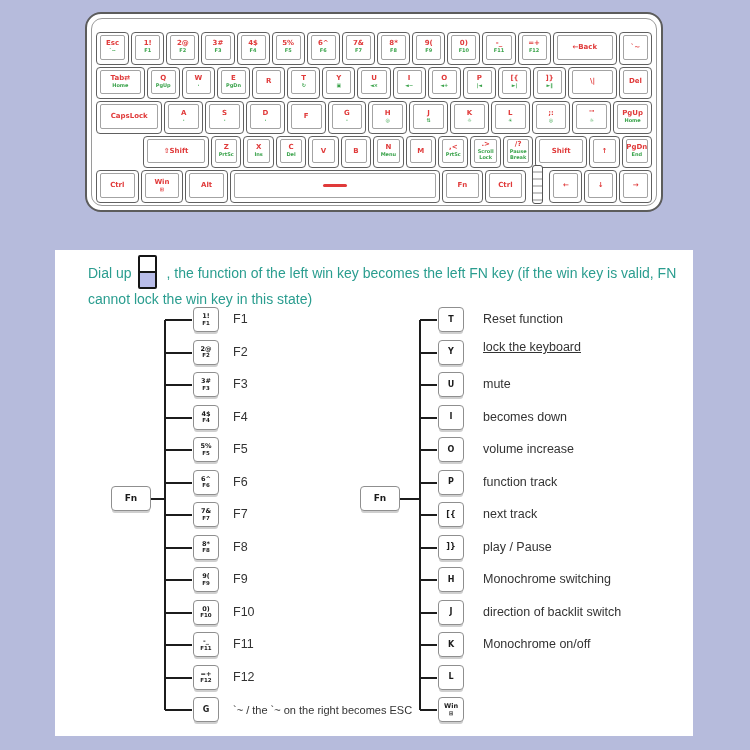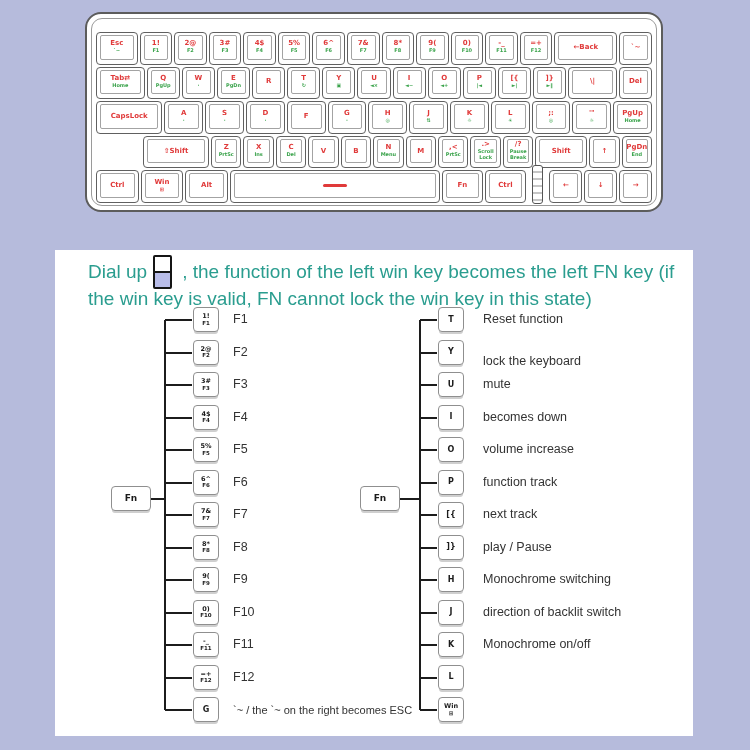--- a/index.html
+++ b/index.html
@@ -22,21 +22,21 @@
         color:var(--green,#3aa34b);white-space:pre-line;text-align:center;}
   .ksub.red{color:var(--red,#e03a3a);}
   .kdash{width:24px;height:3px;background:var(--red,#e03a3a);border-radius:2px;}
   .kkey.wheelslot{border:none;background:transparent;}
   .wheelbody{position:absolute;left:22%;right:22%;top:-5px;bottom:-1px;border:1px solid #555;border-radius:3px;
              background:repeating-linear-gradient(to bottom,#ffffff 0 5px,#c6c6c6 5px 7px);}
 
   
   .panel{position:absolute;left:55px;top:250px;width:638px;height:486px;background:var(--panel,#fff);}
   .instruction{position:absolute;left:33px;top:5px;width:602px;color:var(--teal,#2a9d8f);
-               font-size:19px;line-height:20px;}
+               font-size:14px;line-height:20px;}
   .switch{display:inline-block;width:15px;height:30px;border:2px solid #151515;border-radius:2px;
           vertical-align:-11px;margin:0 10px 0 6px;position:relative;background:#fff;}
   .switch .bottom{position:absolute;left:0;right:0;bottom:0;height:46%;
                   background:var(--switchfill,#b8bce8);border-top:2px solid #151515;}
 
   
   .fngroup{position:absolute;inset:0;}
   .linee{position:absolute;background:var(--ink,#1c1c1c);}
   .dkey{position:absolute;width:26px;height:25px;background:#fff;border:1.5px solid #8f8f8f;border-radius:4px;
         box-shadow:0 3px 0 -1px #cfcfcf;box-sizing:border-box;display:flex;flex-direction:column;
@@ -49,21 +49,21 @@
   .dlabel{position:absolute;font-size:12.5px;color:var(--label,#333);white-space:nowrap;}
   .dnote{position:absolute;font-size:11px;color:var(--label,#333);line-height:19px;white-space:nowrap;}
 </style>
 </head>
 <body>
 
 <div class="kb-case">
   <div class="kb-plate"></div>
   <div class="kb-keys">
       <div class="krow">
-        <div class="kkey" style="flex: 1 1 0%; padding-left: 9px;">
+        <div class="kkey" style="flex: 1 1 0%;">
           <div class="kcap">
             <div class="kmain">Esc</div>
             <div class="ksub">`~</div>
           </div>
         </div>
         <div class="kkey" style="flex: 1 1 0%;">
           <div class="kcap">
             <div class="kmain">1!</div>
             <div class="ksub">F1</div>
           </div>
@@ -546,21 +546,21 @@
       <div class="linee" style="left: 345px; width: 20px; top: 248px; height: 2px;"></div>
       <div class="linee" style="left: 365px; width: 17px; top: 69px; height: 2px;"></div>
       <div class="dkey" style="left: 383px; top: 57px;">
         <div class="dm">T</div>
       </div>
       <div class="dlabel" style="left: 428px; top: 62px;">Reset function</div>
       <div class="linee" style="left: 365px; width: 17px; top: 101.5px; height: 2px;"></div>
       <div class="dkey" style="left: 383px; top: 89.5px;">
         <div class="dm">Y</div>
       </div>
-      <div class="dlabel" style="left: 428px; top: 104px;">lock the keyboard</div>
+      <div class="dlabel" style="left: 428px; top: 90px; text-decoration: underline;">lock the keyboard</div>
       <div class="linee" style="left: 365px; width: 17px; top: 134px; height: 2px;"></div>
       <div class="dkey" style="left: 383px; top: 122px;">
         <div class="dm">U</div>
       </div>
       <div class="dlabel" style="left: 428px; top: 127px;">mute</div>
       <div class="linee" style="left: 365px; width: 17px; top: 166.5px; height: 2px;"></div>
       <div class="dkey" style="left: 383px; top: 154.5px;">
         <div class="dm">I</div>
       </div>
       <div class="dlabel" style="left: 428px; top: 159.5px;">becomes down</div>

